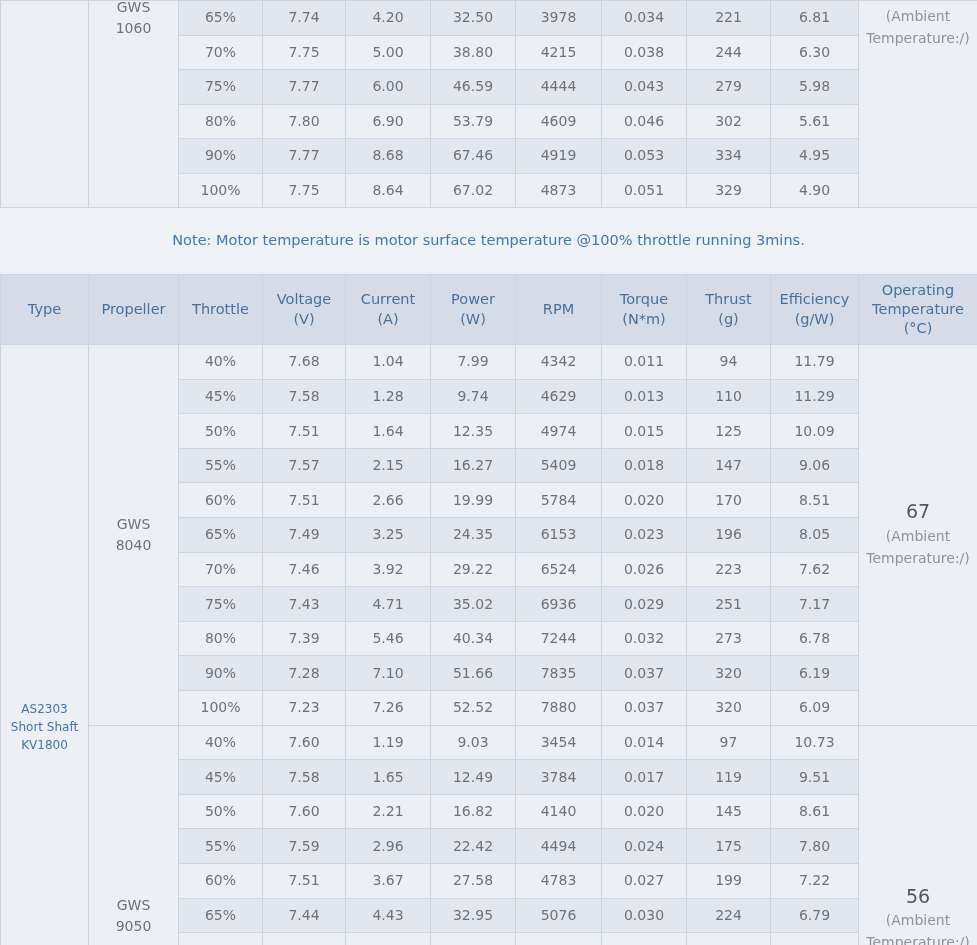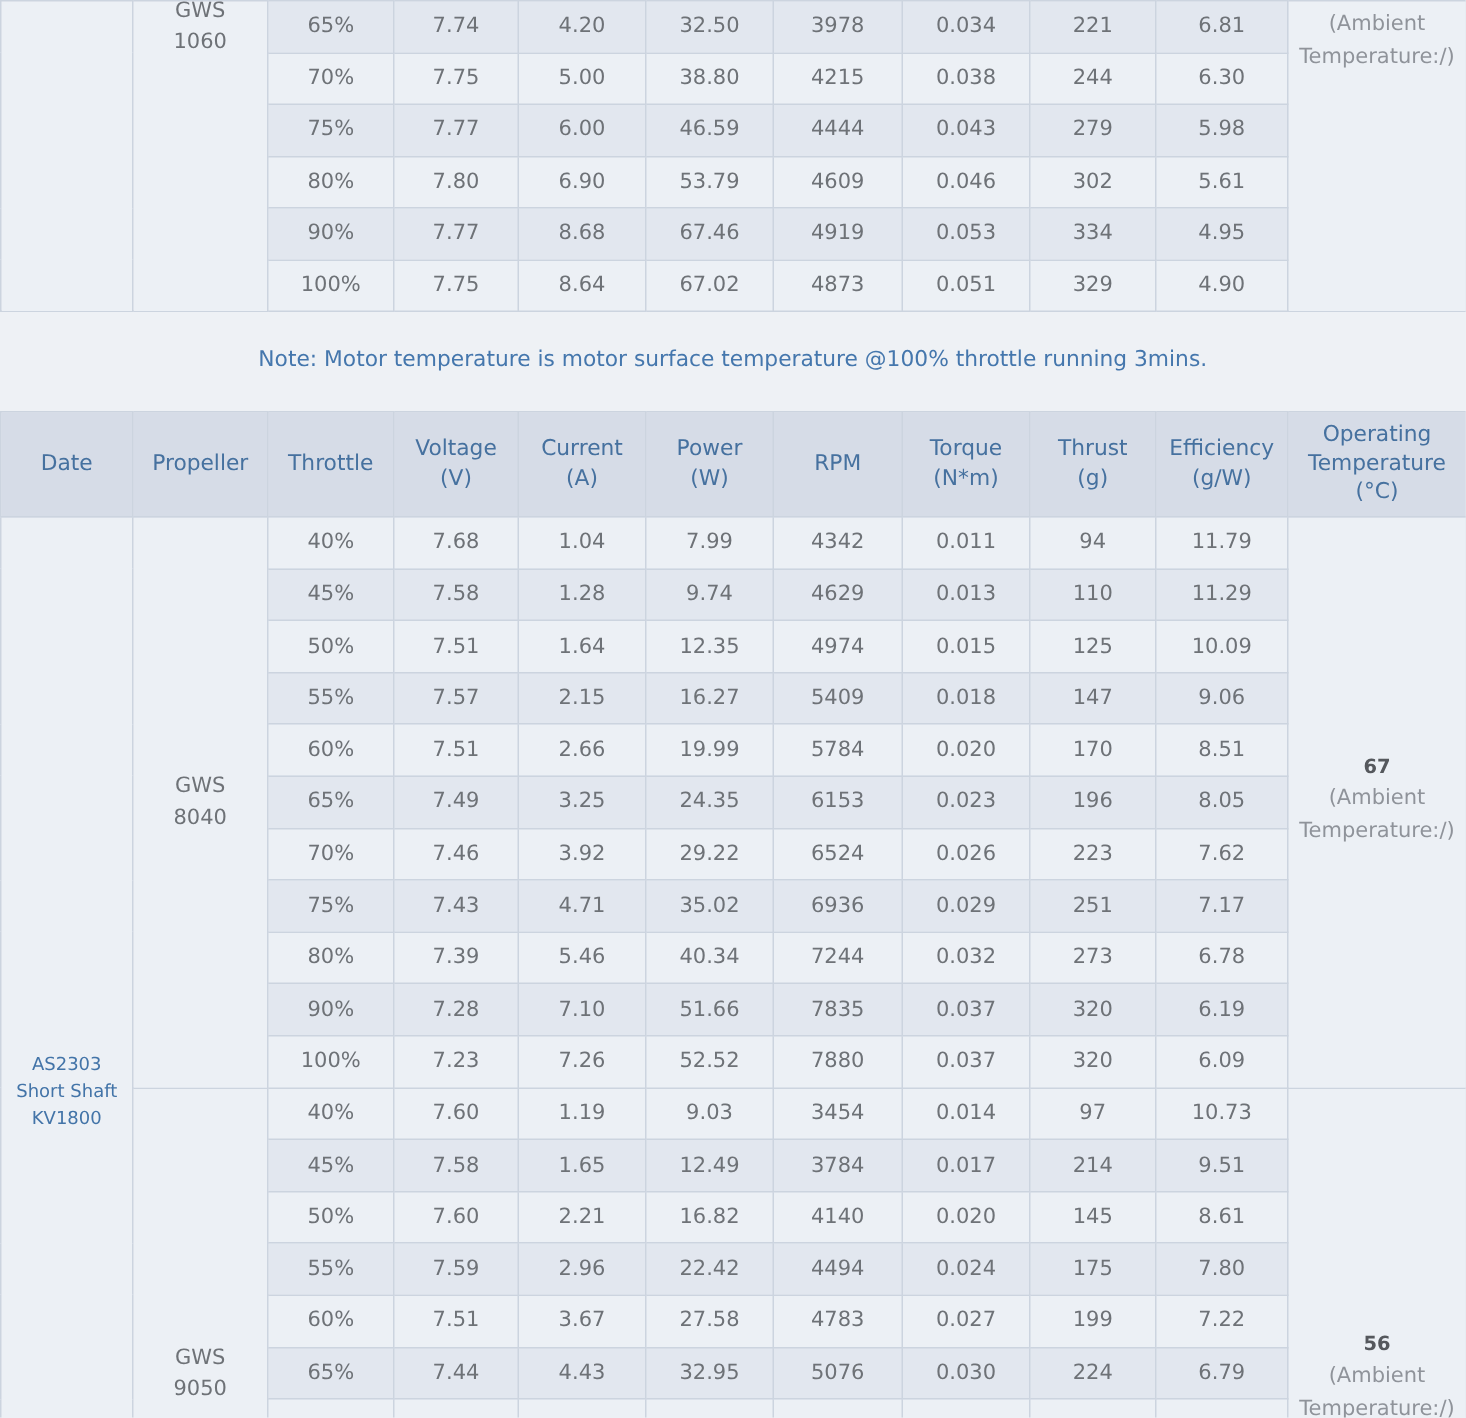--- a/index.html
+++ b/index.html
@@ -48,21 +48,21 @@
   td.merged { background: #ecf0f5 !important; position: relative; }
   .lbl { white-space: pre-line; line-height: 1.5; }
   .abs {
     position: absolute;
     left: 0; right: 0;
     transform: translateY(-50%);
   }
   .type-lbl { color: #4374a8; font-size: 12px; }
   .prop-lbl { color: #6e7277; font-size: 14px; }
   .temp-wrap { line-height: 1.2; }
-  .temp-val { font-size: 13px; color: #55585d; margin-bottom: 3px; font-weight: bold; }
+  .temp-val { font-size: 19px; color: #55585d; margin-bottom: 3px; }
   .amb { font-size: 14px; color: #8f939a; line-height: 1.55; }
   .spacer { height: 19px; }
   .note {
     height: 66px;
     display: flex;
     flex-direction: row;
     align-items: center;
     justify-content: center;
     color: #4577ad;
     font-size: 14.5px;
@@ -178,21 +178,21 @@
         <col style="width:85px">
         <col style="width:85px">
       <col style="width:86px">
         <col style="width:85px">
         <col style="width:84px">
       <col style="width:88px">
         <col style="width:119px">
     </colgroup>
     <thead>
       <tr id="header-row">
-          <th>Date</th>
+          <th>Type</th>
           <th>Propeller</th>
           <th>Throttle</th>
           <th>Voltage
 (V)</th>
           <th>Current
 (A)</th>
           <th>Power
 (W)</th>
           <th>RPM</th>
           <th>Torque
@@ -354,21 +354,21 @@
             </div>
           </td>
         </tr>
         <tr class="row-dark">
           <td>45%</td>
           <td>7.58</td>
           <td>1.65</td>
           <td>12.49</td>
           <td>3784</td>
           <td>0.017</td>
-          <td>214</td>
+          <td>119</td>
           <td>9.51</td>
         </tr>
         <tr class="row-light">
           <td>50%</td>
           <td>7.60</td>
           <td>2.21</td>
           <td>16.82</td>
           <td>4140</td>
           <td>0.020</td>
           <td>145</td>

